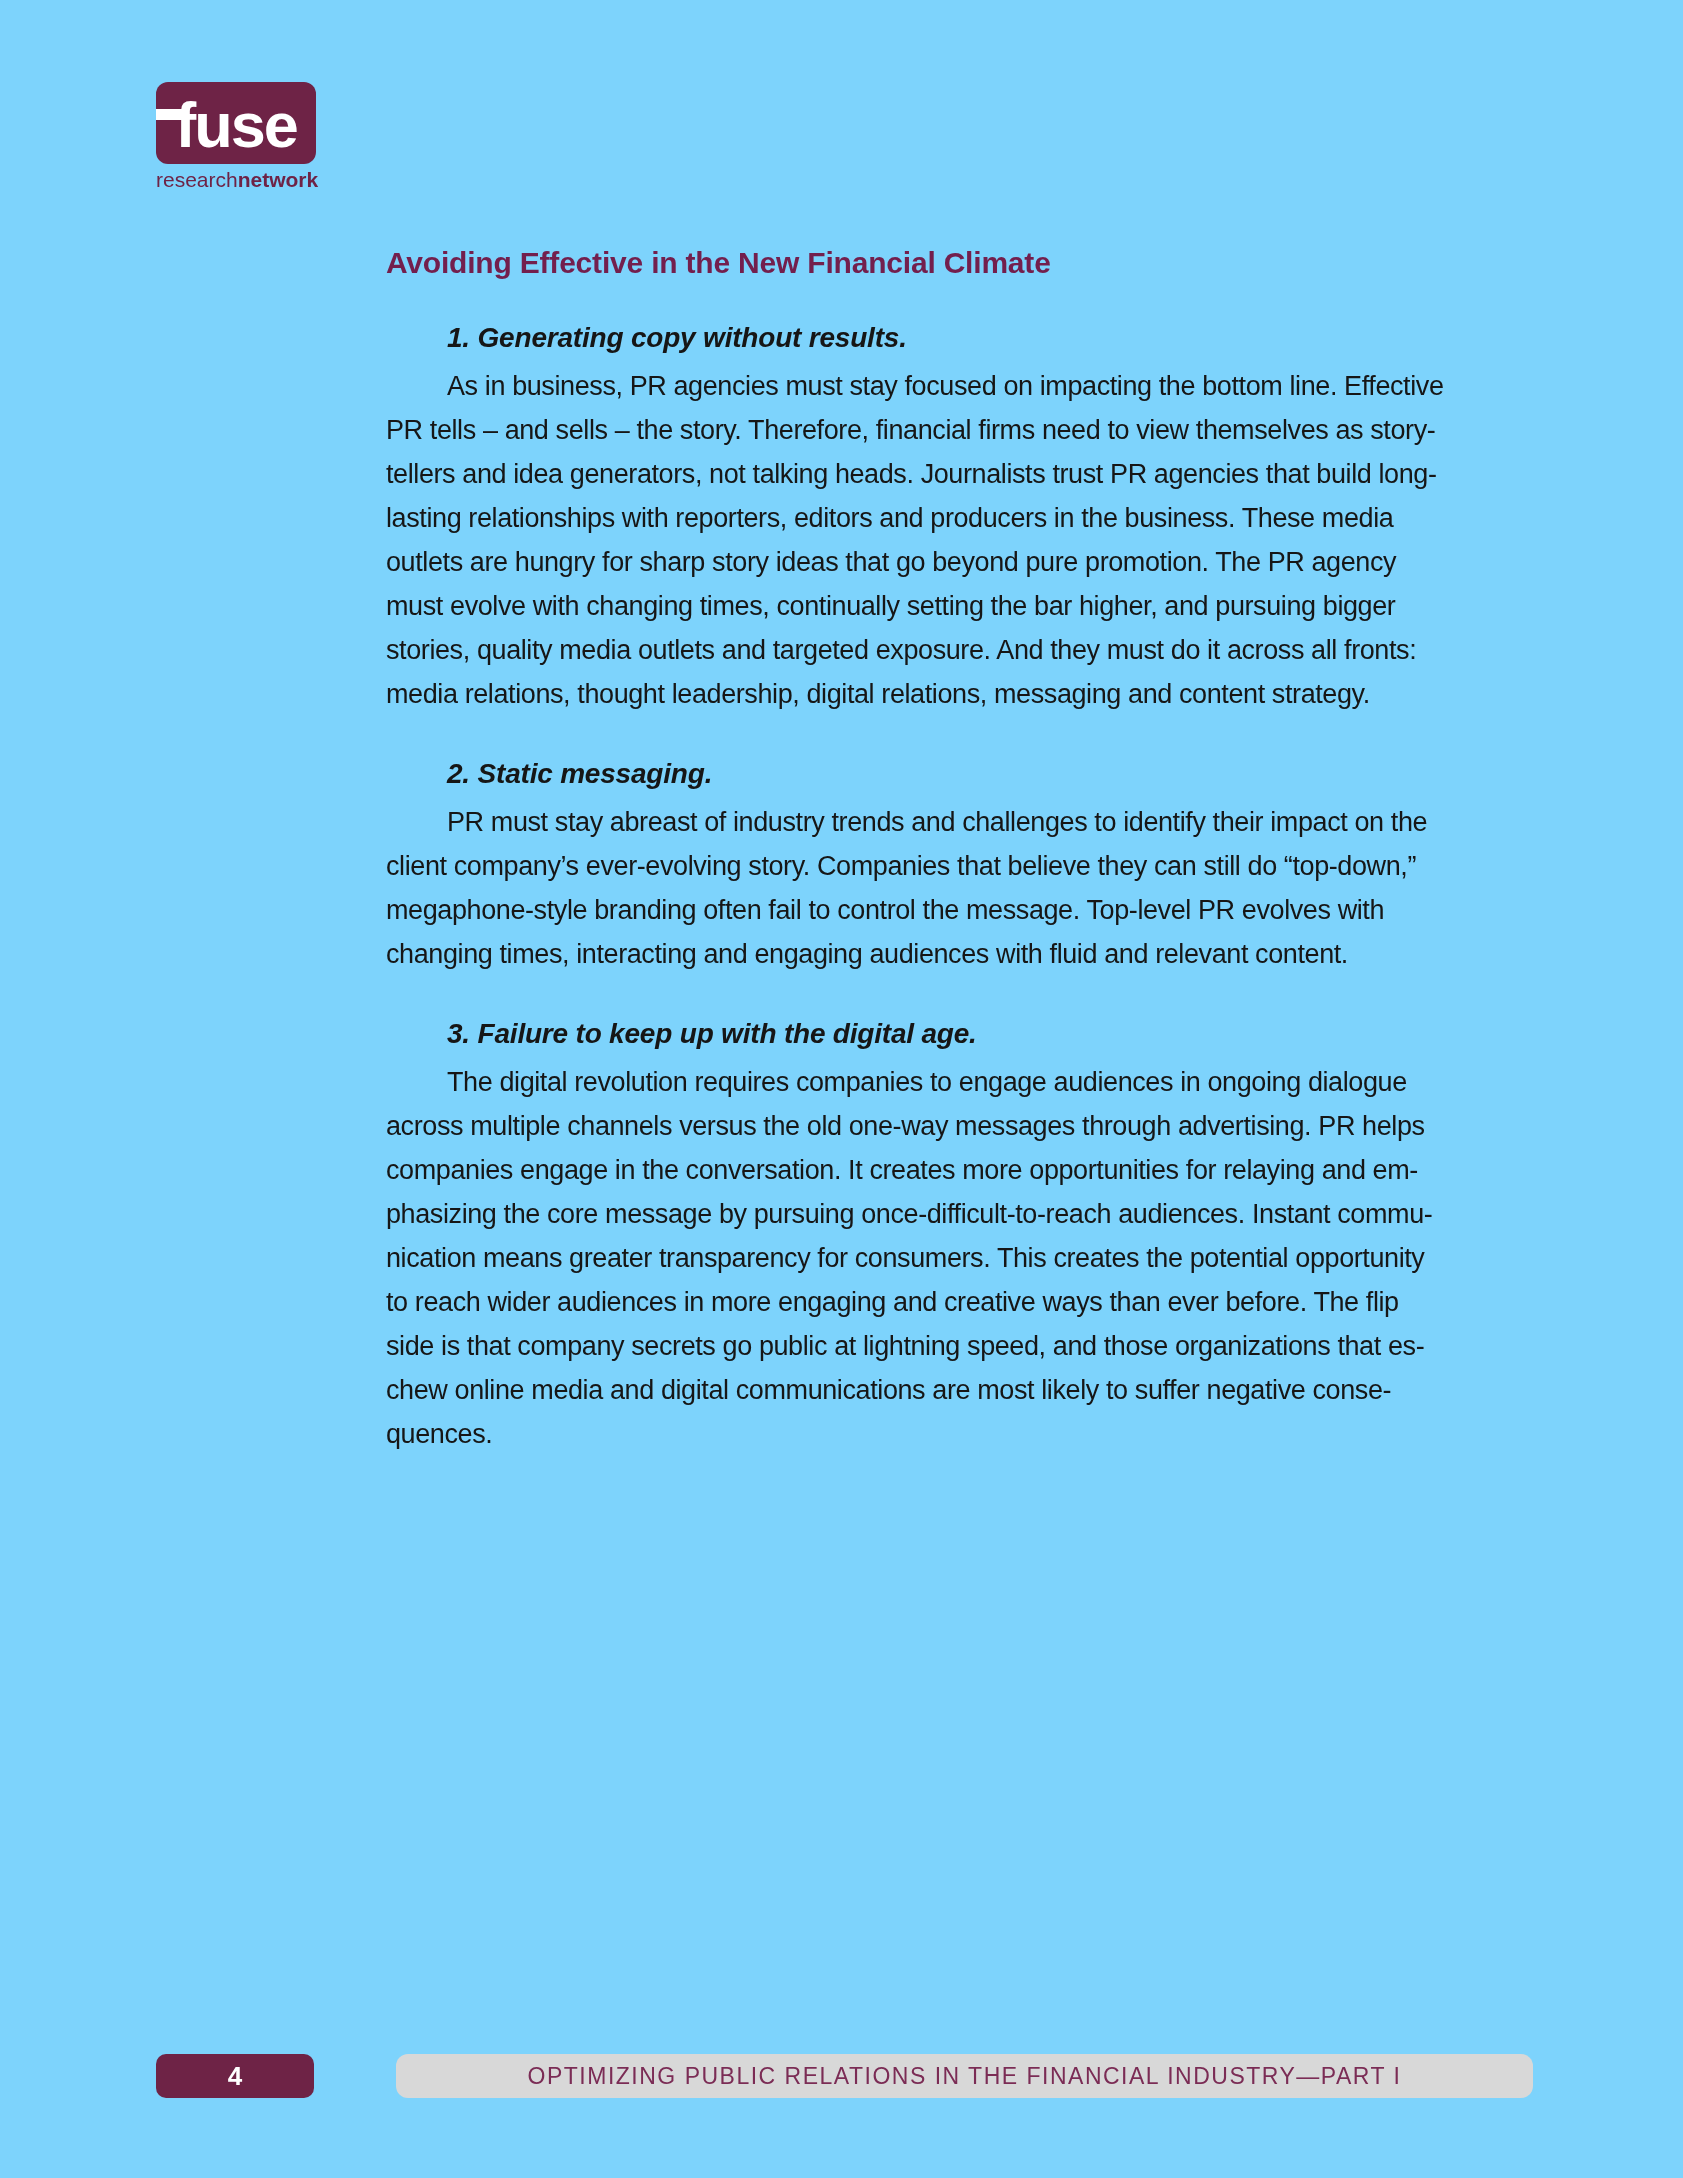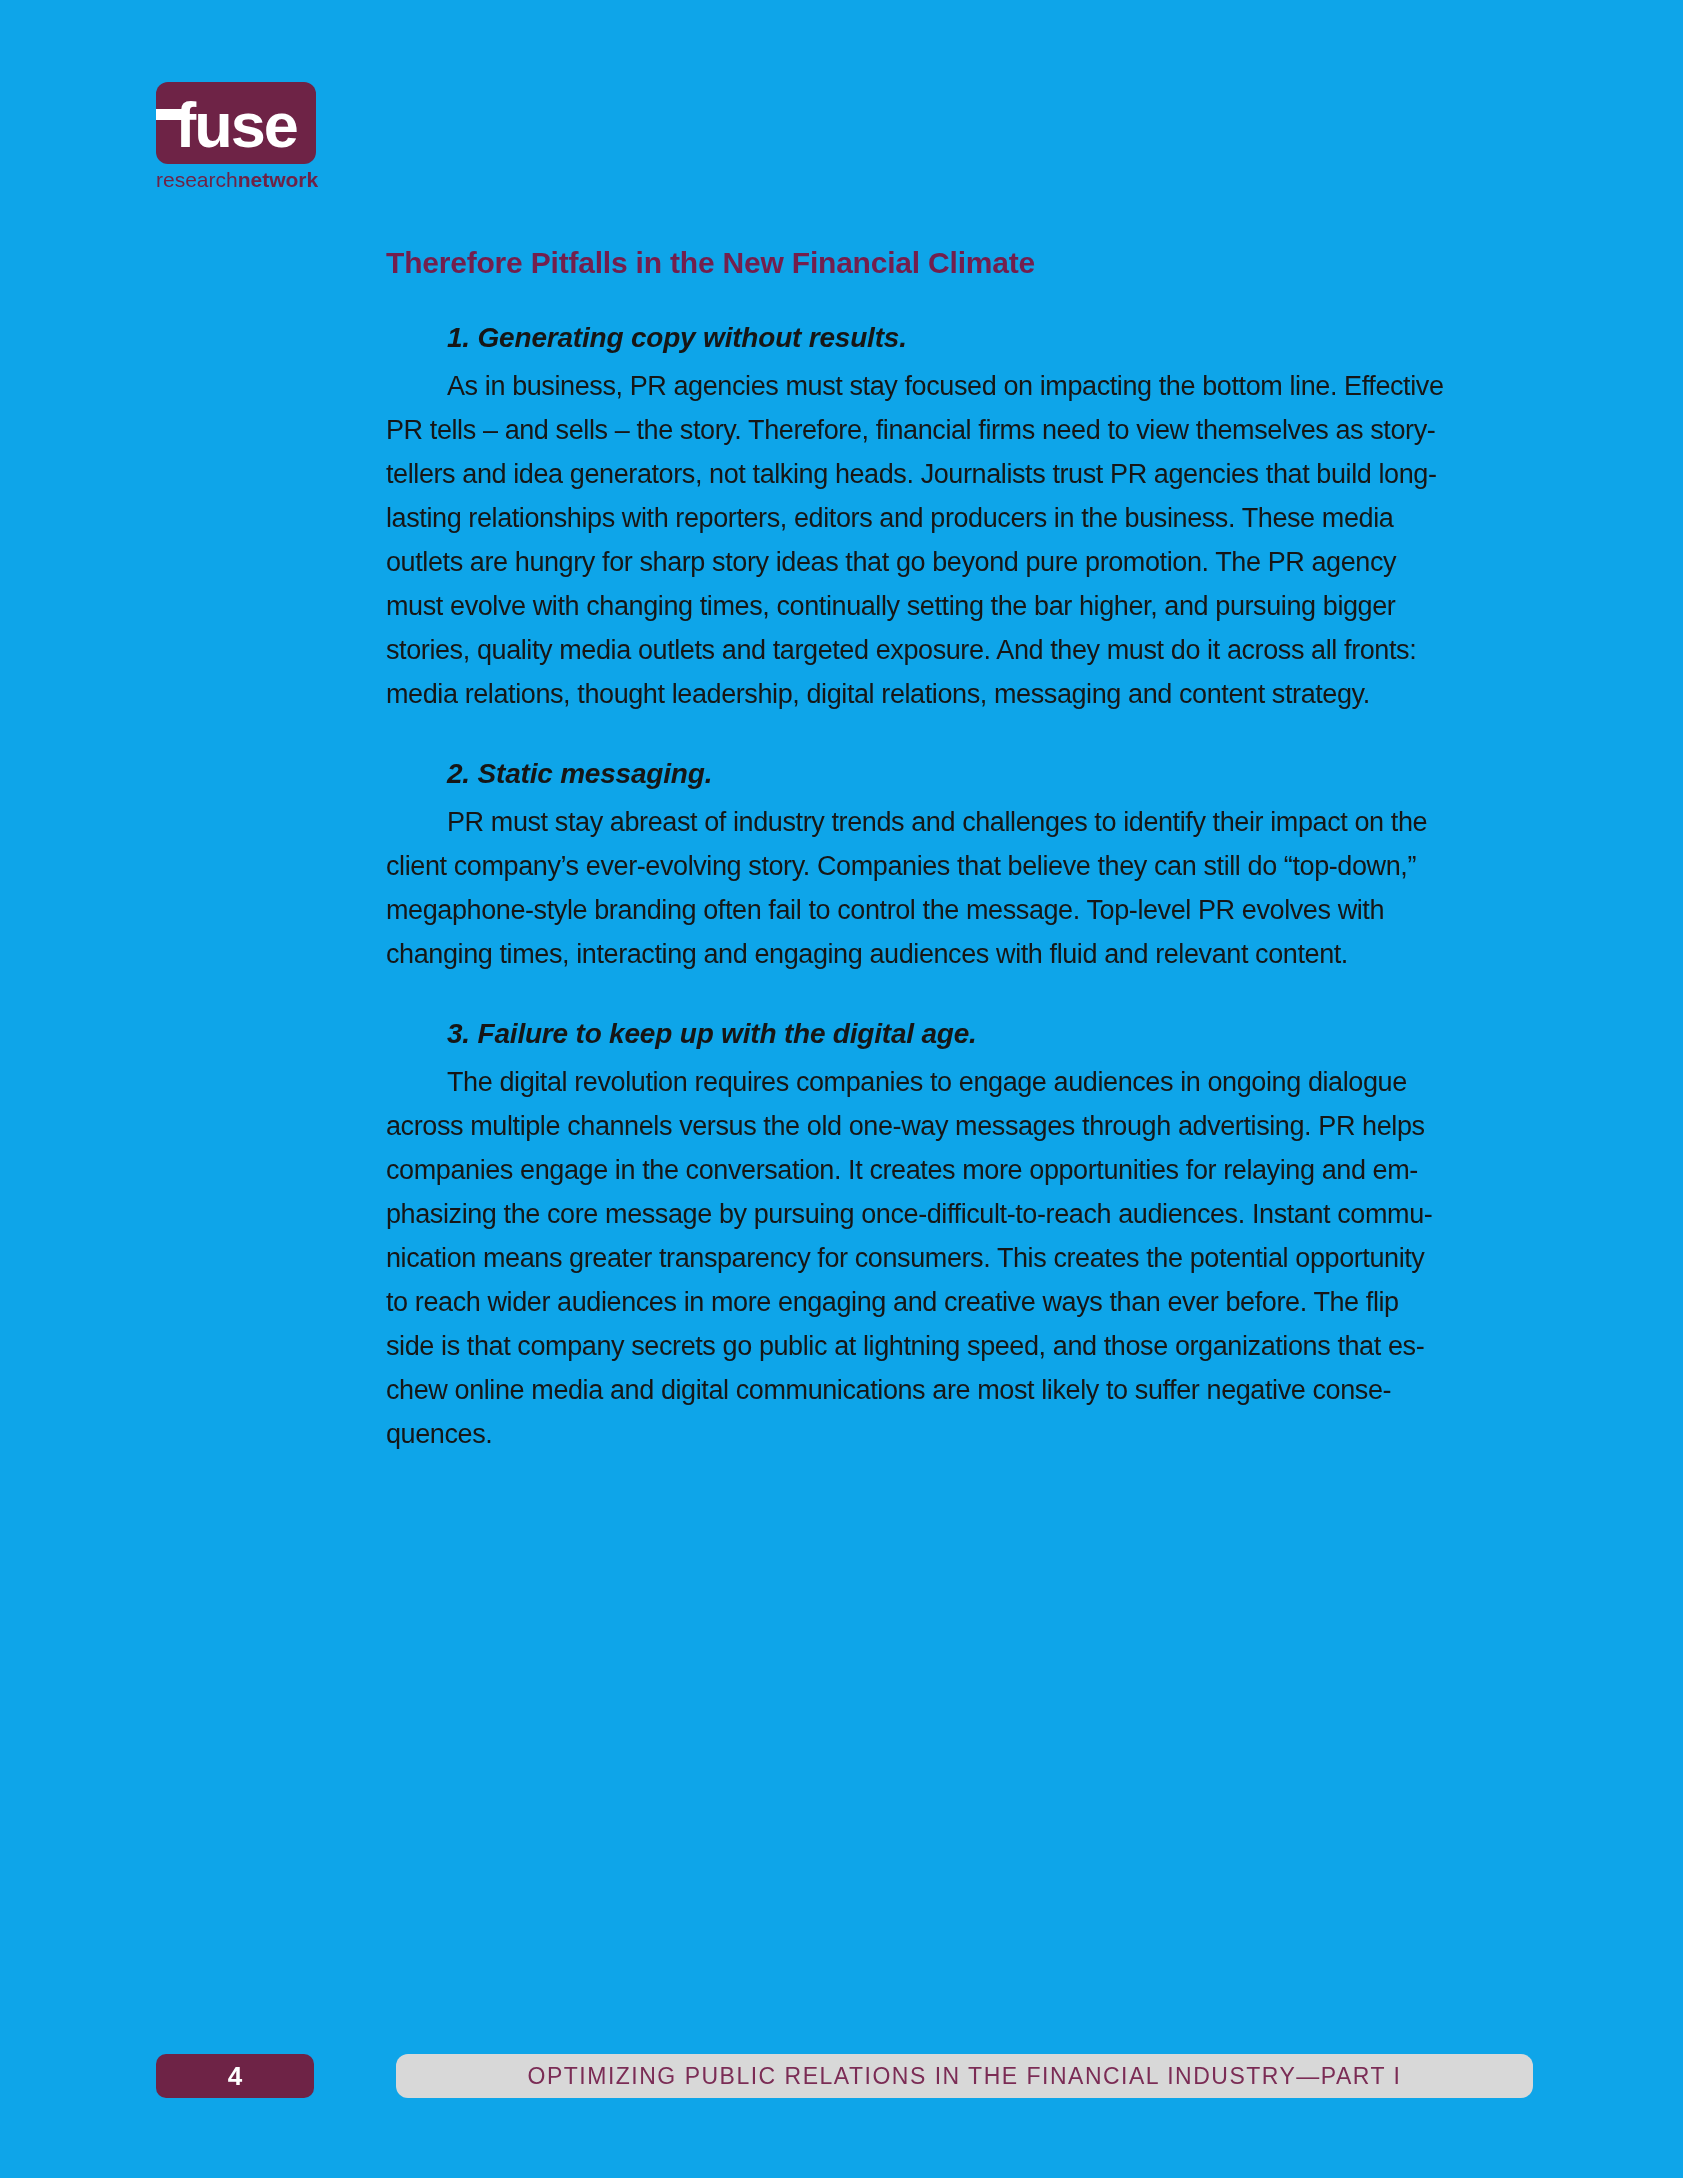--- a/index.html
+++ b/index.html
@@ -1,20 +1,20 @@
 <!DOCTYPE html>
 <html><head>
 <meta charset="utf-8">
 <style>
   html, body { margin: 0; padding: 0; background: #ffffff; }
   .page {
     position: relative;
     width: 1683px;
     height: 2178px;
-    background: #0ea5e9;
+    background: #7dd3fc;
     overflow: hidden;
     font-family: "Liberation Sans", sans-serif;
   }
 
   
   .logo-box {
     position: absolute;
     left: 156px; top: 82px;
     width: 160px; height: 82px;
     background: #6e2346;
@@ -139,21 +139,21 @@
 <div class="page">
 
   <div class="logo-box">
     <div class="logo-crossbar"></div>
     <div class="logo-text">fuse</div>
   </div>
   <div class="logo-tagline"><span>research</span><span class="bold">network</span></div>
 
 
   <div class="content">
-    <h1 class="article-title">Therefore Pitfalls in the New Financial Climate</h1>
+    <h1 class="article-title">Avoiding Effective in the New Financial Climate</h1>
 
 
     <div>
       <div class="section-heading">1. Generating copy without results.</div>
       <p class="para">As in business, PR agencies must stay focused on impacting the bottom line. Effective
 PR tells – and sells – the story. Therefore, financial firms need to view themselves as story-
 tellers and idea generators, not talking heads. Journalists trust PR agencies that build long-
 lasting relationships with reporters, editors and producers in the business. These media
 outlets are hungry for sharp story ideas that go beyond pure promotion. The PR agency
 must evolve with changing times, continually setting the bar higher, and pursuing bigger

